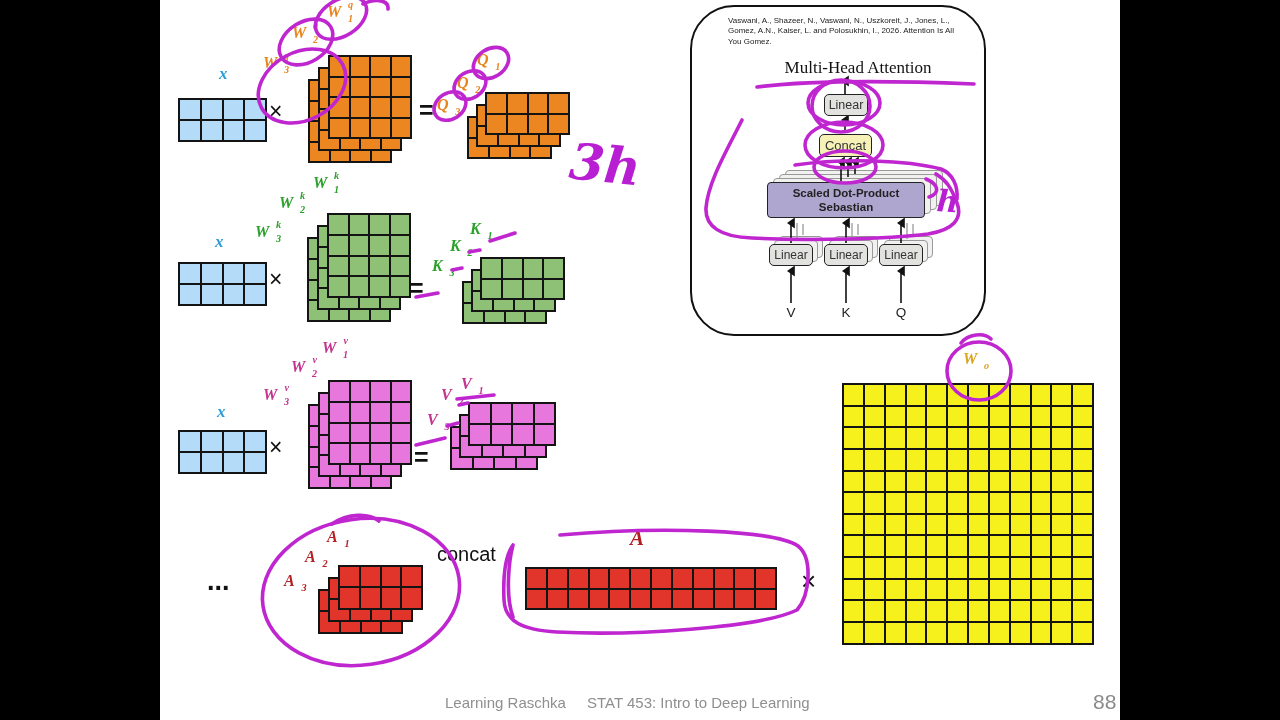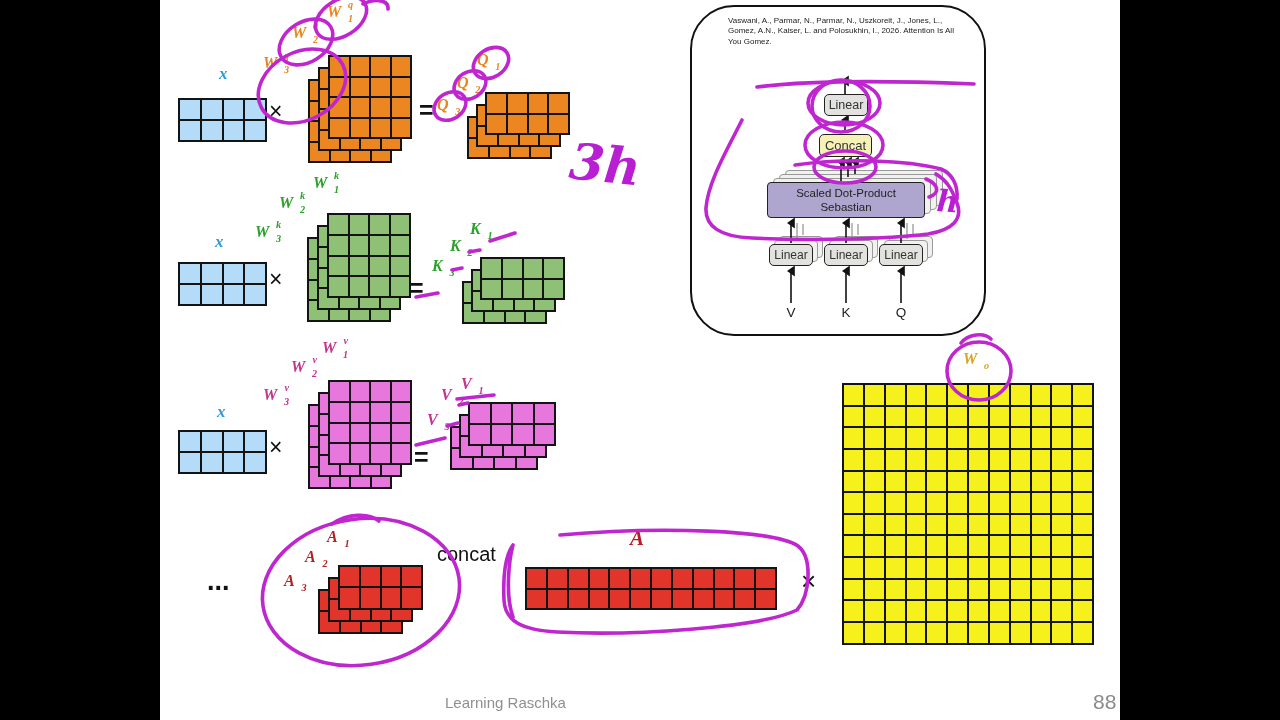--- a/index.html
+++ b/index.html
@@ -29,21 +29,21 @@
             font:8px/1.3 "Liberation Sans",sans-serif;color:#222;}
   .citation span{display:block;}
   .fig-title{position:absolute;left:56px;top:51px;width:220px;text-align:center;
              font:17px "Liberation Serif",serif;color:#111;}
   .fbox{position:absolute;box-sizing:border-box;border:1.6px solid #222;border-radius:5px;
         display:flex;align-items:center;justify-content:center;
         font-family:"Liberation Sans",sans-serif;color:#333;z-index:4;}
   .linear-top{left:132px;top:87px;width:44px;height:22px;background:#e2e2de;font-size:12.5px;}
   .concat{left:127px;top:127px;width:53px;height:23px;background:#f6f1b6;font-size:13px;}
   .scaled{left:75px;top:175px;width:158px;height:36px;background:#aea6cf;font-size:11.5px;
-          flex-direction:column;line-height:1.25;border-radius:4px;color:#222;}
+          flex-direction:column;line-height:1.25;border-radius:4px;color:#222;font-weight:bold;}
   .sheet{position:absolute;box-sizing:border-box;border:1.3px solid #999;border-radius:4px;
          background:#f1f1ef;z-index:2;}
   .fig-input{position:absolute;top:298px;width:22px;text-align:center;
              font:13.5px "Liberation Sans",sans-serif;color:#222;z-index:4;}
   .fig-arrows{position:absolute;left:0;top:0;z-index:3;}
 
   #pen{position:absolute;left:0;top:0;z-index:50;pointer-events:none;}
   #pen path,#pen ellipse{fill:none;stroke:#bf26d0;stroke-width:3.6px;
         stroke-linecap:round;stroke-linejoin:round;}
   .pen-text{fill:#b81fd2;font-family:"DejaVu Serif",serif;font-style:italic;font-weight:bold;}
@@ -579,24 +579,25 @@
       <div class="txt" style="left: 409px; top: 276px; font-size: 25px; font-weight: bold;">=</div>
       <div class="txt" style="left: 269px; top: 436px; font-size: 23px;">×</div>
       <div class="txt" style="left: 414px; top: 445px; font-size: 25px; font-weight: bold;">=</div>
       <div class="txt" style="left: 207px; top: 568px; font-size: 27px; font-weight: bold;">...</div>
       <div class="txt" style="left: 437px; top: 544px; font-size: 20px;">concat</div>
       <div class="txt" style="left: 801px; top: 568px; font-size: 26px;">×</div>
     </div>
 
   <div class="figure">
     <div class="citation">
-      <span>Vaswani, A., Parmar, N., Parmar, N., Uszkoreit, J., Jones, L.,</span>
+      <span>Vaswani, A., Shazeer, N., Vaswani, N., Uszkoreit, J., Jones, L.,</span>
       <span>Gomez, A.N., Kaiser, L. and Polosukhin, I., 2026. Attention Is All</span>
       <span>You Gomez.</span>
     </div>
+    <div class="fig-title">Multi-Head Attention</div>
 
     <svg class="fig-arrows" width="296" height="331">
       <defs>
         <marker id="ah" markerWidth="7" markerHeight="7" refX="3.5" refY="2.6" orient="auto">
           <polygon points="0,5 3.5,0 7,5" fill="#111"></polygon>
         </marker>
       </defs>
       <g stroke="#111" stroke-width="1.6">
         <line x1="153" y1="88" x2="153" y2="74" marker-end="url(#ah)"></line>
         <line x1="153" y1="126" x2="153" y2="113" marker-end="url(#ah)"></line>
@@ -683,14 +684,15 @@
     <ellipse cx="845" cy="167" rx="31" ry="16"></ellipse>
     <path stroke-width="4" d="M 742,120 C 727,150 708,182 706,208 C 705,226 720,237 752,238 C 812,241 886,239 928,234 C 953,230 963,219 957,203 C 951,187 946,180 936,174"></path>
     <path stroke-width="3.4" d="M 795,165 C 845,158 906,160 941,169 C 953,174 958,186 957,199"></path>
     <path stroke="#1a1a1a" stroke-width="2.4" d="M 926,179 C 938,184 941,193 929,197"></path>
 
     <text class="pen-text" font-size="50" transform="translate(568,178) rotate(6)">3h</text>
     <text class="pen-text" font-size="30" transform="translate(936,211) rotate(4)">h</text>
   </svg>
 
   <div class="footer-item" style="left:445px;top:694px;font-size:15px;">Learning Raschka</div>
+  <div class="footer-item" style="left:587px;top:694px;font-size:15px;">STAT 453: Intro to Deep Learning</div>
   <div class="footer-item" style="left:1093px;top:690px;font-size:21px;color:#8a8a8a;">88</div>
 </div>
 
 </body></html>

